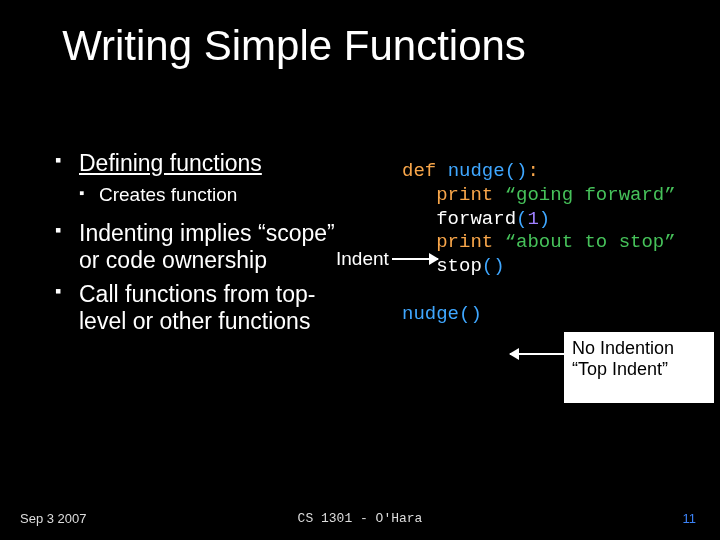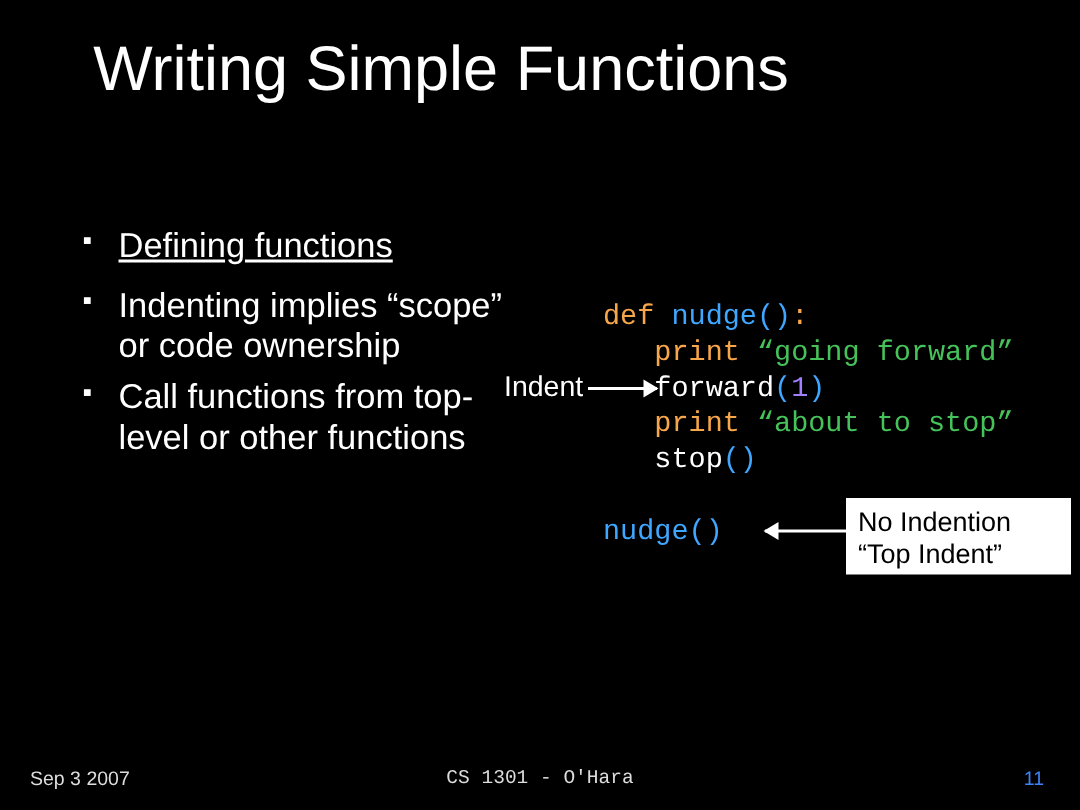--- a/index.html
+++ b/index.html
@@ -66,21 +66,20 @@
     font-size: 15px;
   }
   .code-block {
     position: absolute;
     top: 160px;
     left: 402px;
     font-family: "Courier New", monospace;
     font-size: 19px;
     line-height: 1.25;
     white-space: pre;
-    margin-top: 40px;
   }
   .kw { color: #f8a64a; }
   .fn { color: #3fa7ff; }
   .paren { color: #3fa7ff; }
   .colon { color: #f8a64a; }
   .str { color: #46c25a; }
   .num { color: #a080ff; }
   .txt { color: #fff; }
   .indent-label {
     position: absolute;
@@ -107,21 +106,21 @@
     border-bottom: 6px solid transparent;
   }
   .callout-box {
     position: absolute;
     top: 332px;
     left: 564px;
     width: 134px;
     background: #fff;
     color: #000;
     font-size: 18px;
-    padding: 6px 8px 4px 8px;
+    padding: 6px 8px 24px 8px;
     line-height: 1.15;
   }
   .arrow-callout {
     position: absolute;
     top: 353px;
     left: 510px;
     width: 54px;
     height: 2px;
     background: #fff;
   }
@@ -162,20 +161,21 @@
 </head>
 <body>
 
 <div class="slide">
 
   <div class="title">Writing Simple Functions</div>
 
   <div class="left-col">
     <div class="bull-1 underlined"><span>Defining functions</span></div>
     <div class="sublist">
+      <div class="bull-2">Creates function</div>
     </div>
     <div class="bull-1">Indenting implies “scope” or code ownership</div>
     <div class="bull-1">Call functions from top-level or other functions</div>
   </div>
 
   <div class="indent-label">Indent</div>
   <div class="arrow-indent"></div>
 
   <div class="code-block"><span class="kw">def</span> <span class="fn">nudge</span><span class="paren">(</span><span class="paren">)</span><span class="colon">:</span>
    <span class="kw">print</span> <span class="str">“going forward”</span>

